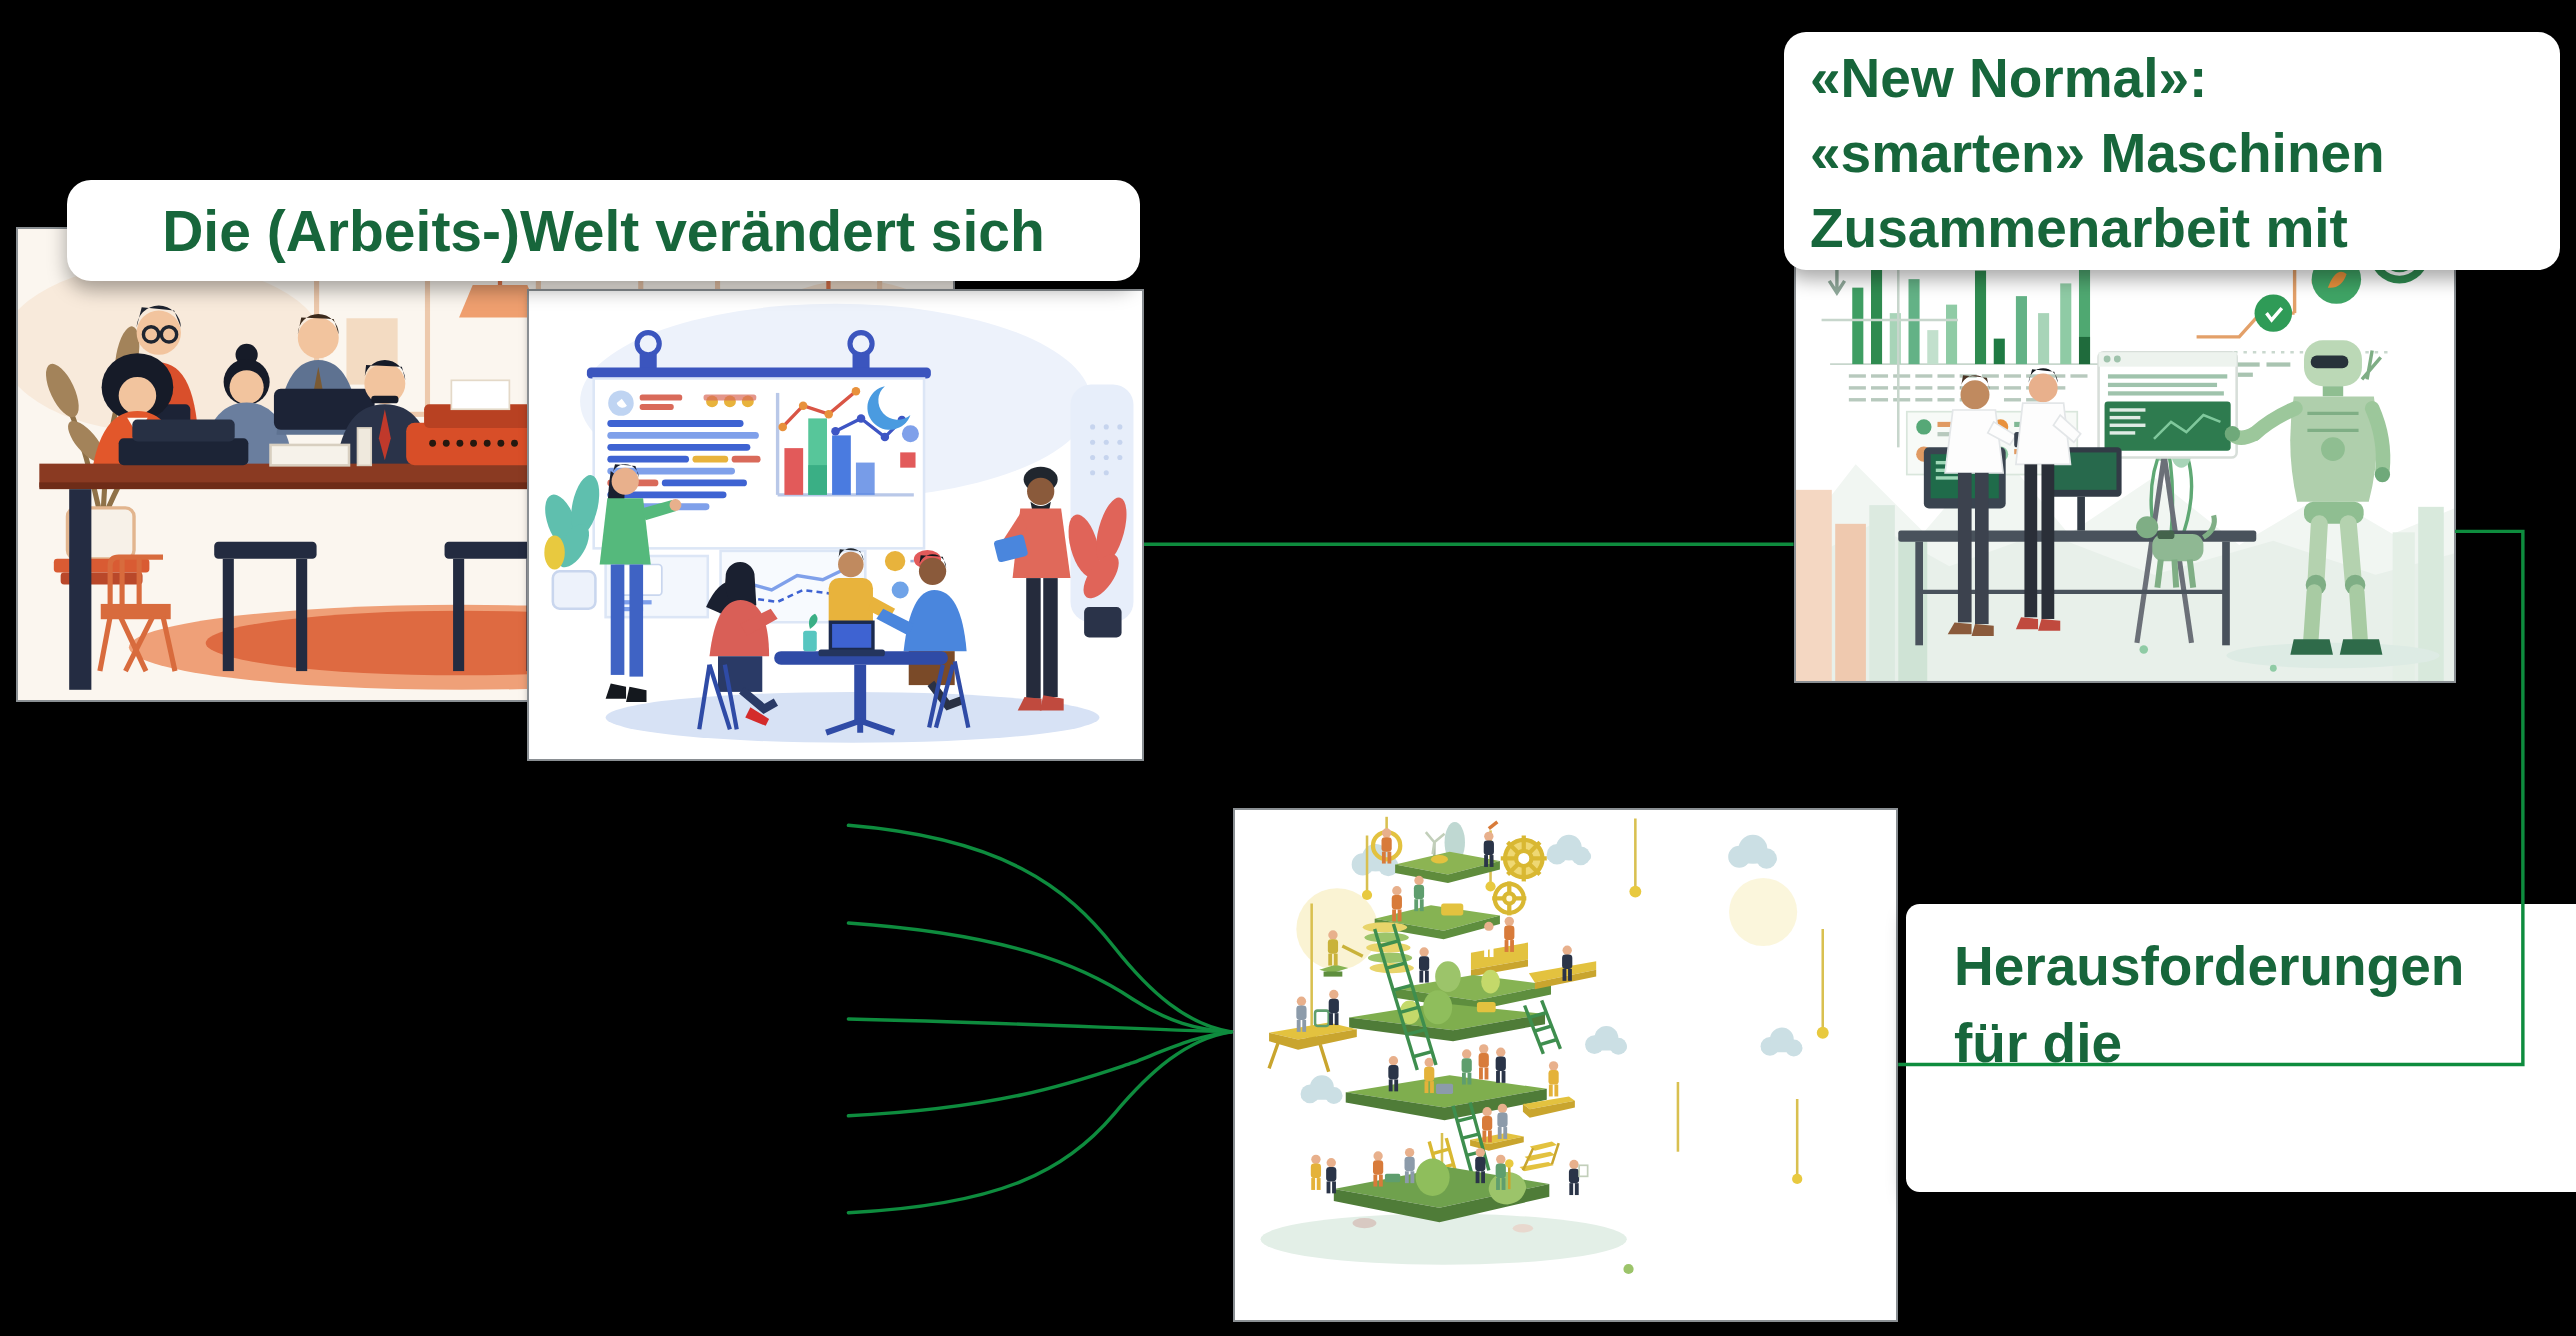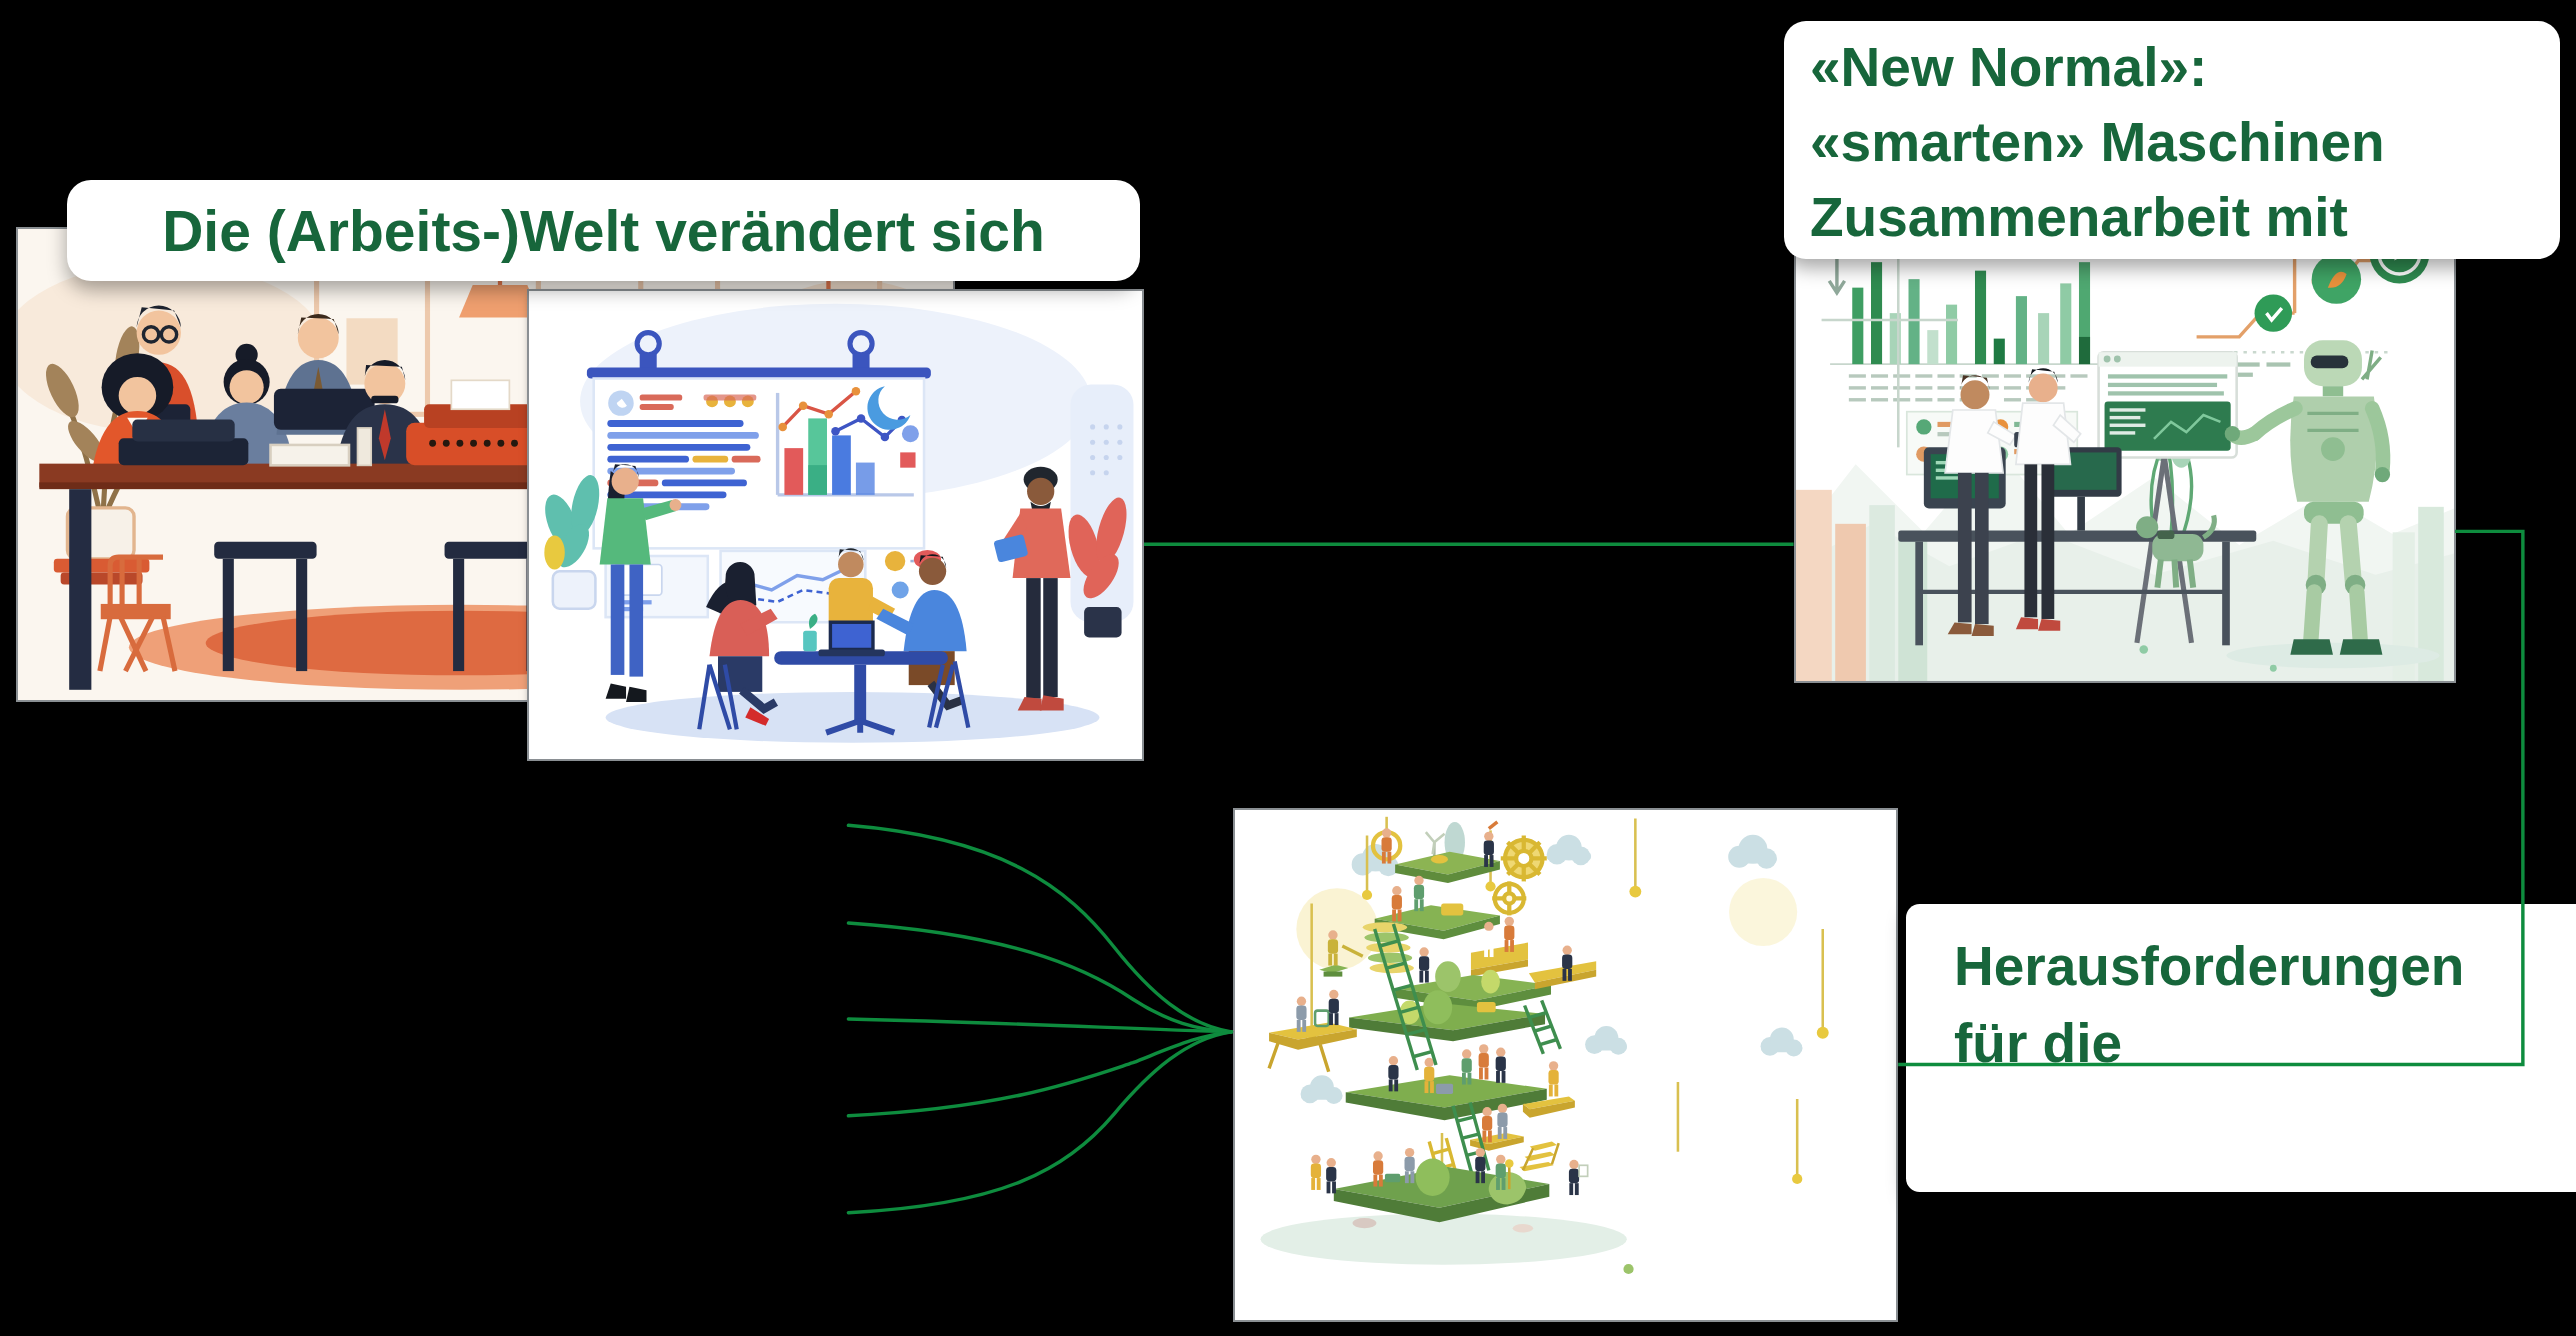--- a/index.html
+++ b/index.html
@@ -5,21 +5,21 @@
   html,body{margin:0;padding:0;background:#000;}
   #stage{position:relative;width:2576px;height:1337px;background:#000;overflow:hidden;
          font-family:"Liberation Sans",sans-serif;}
   .card{position:absolute;background:#fff;border:2.6px solid #8A8F93;
         box-shadow:4.3px 5.1px 8.6px rgba(0,0,0,.6);box-sizing:border-box;}
   .card svg{display:block;width:100%;height:100%;}
   .label-box{position:absolute;background:#fff;color:#17663B;font-weight:bold;
              box-shadow:0 8.6px 19px rgba(0,0,0,.35);box-sizing:border-box;z-index:30;}
   #title-arbeitswelt{left:67px;top:180px;width:1073px;height:101px;border-radius:24px;
              font-size:57px;display:flex;align-items:center;justify-content:center;white-space:nowrap;}
-  #title-newnormal{left:1784px;top:21px;width:776px;height:238px;border-radius:22px;
+  #title-newnormal{left:1784px;top:32px;width:776px;height:238px;border-radius:22px;
              font-size:55px;line-height:75px;padding:8.6px 15.4px 0 26px;}
   #box-herausforderungen{left:1906px;top:904px;width:740px;height:288px;border-radius:13.7px;
              font-size:55px;line-height:77px;padding:24px 12px 0 48px;}
   .line{display:block;}
   #card-typewriter{left:16.3px;top:227px;width:939px;height:475px;z-index:10;}
   #card-modern{left:527px;top:289px;width:617px;height:472px;z-index:12;}
   #card-robot{left:1794px;top:165px;width:662px;height:518px;z-index:10;}
   #card-platform{left:1233px;top:808px;width:665px;height:514px;z-index:10;}
   #overlay{position:absolute;left:0;top:0;width:2576px;height:1337px;z-index:50;pointer-events:none;}
 </style>

